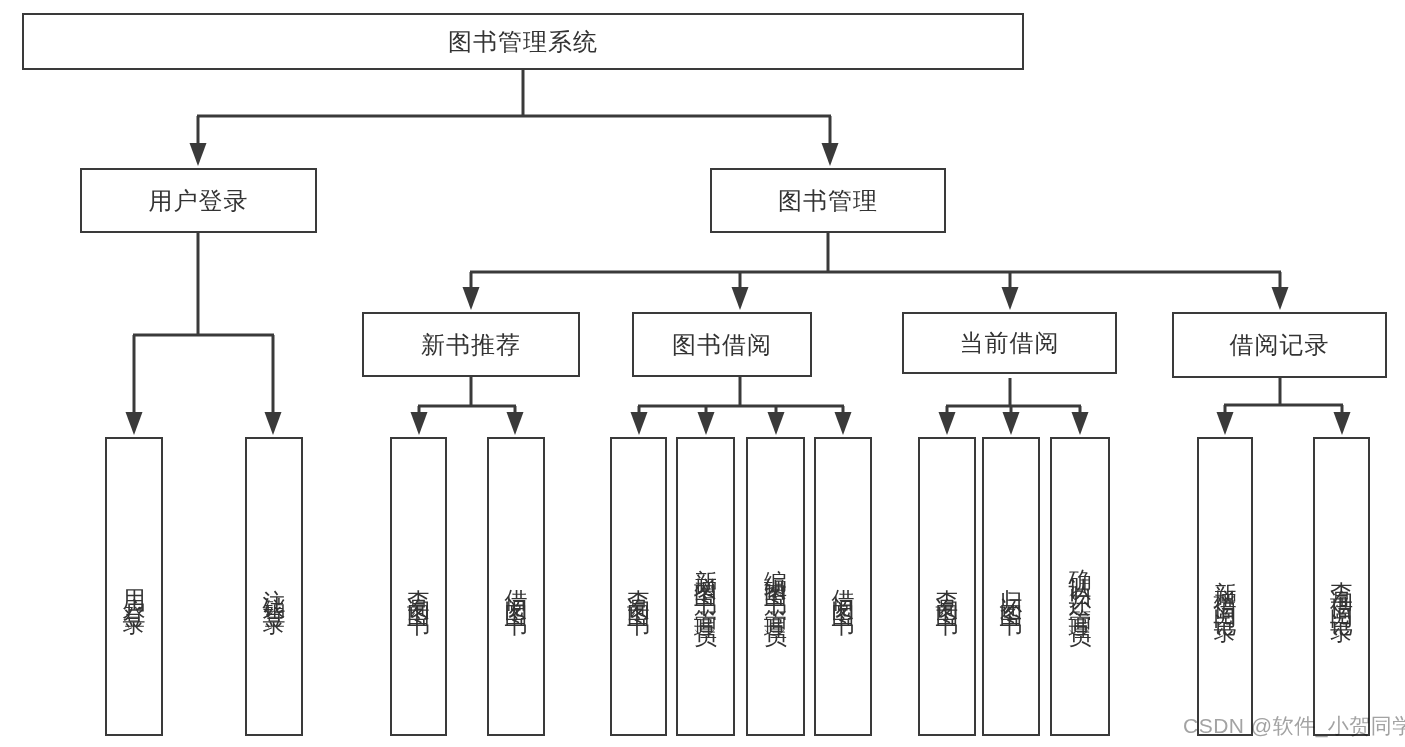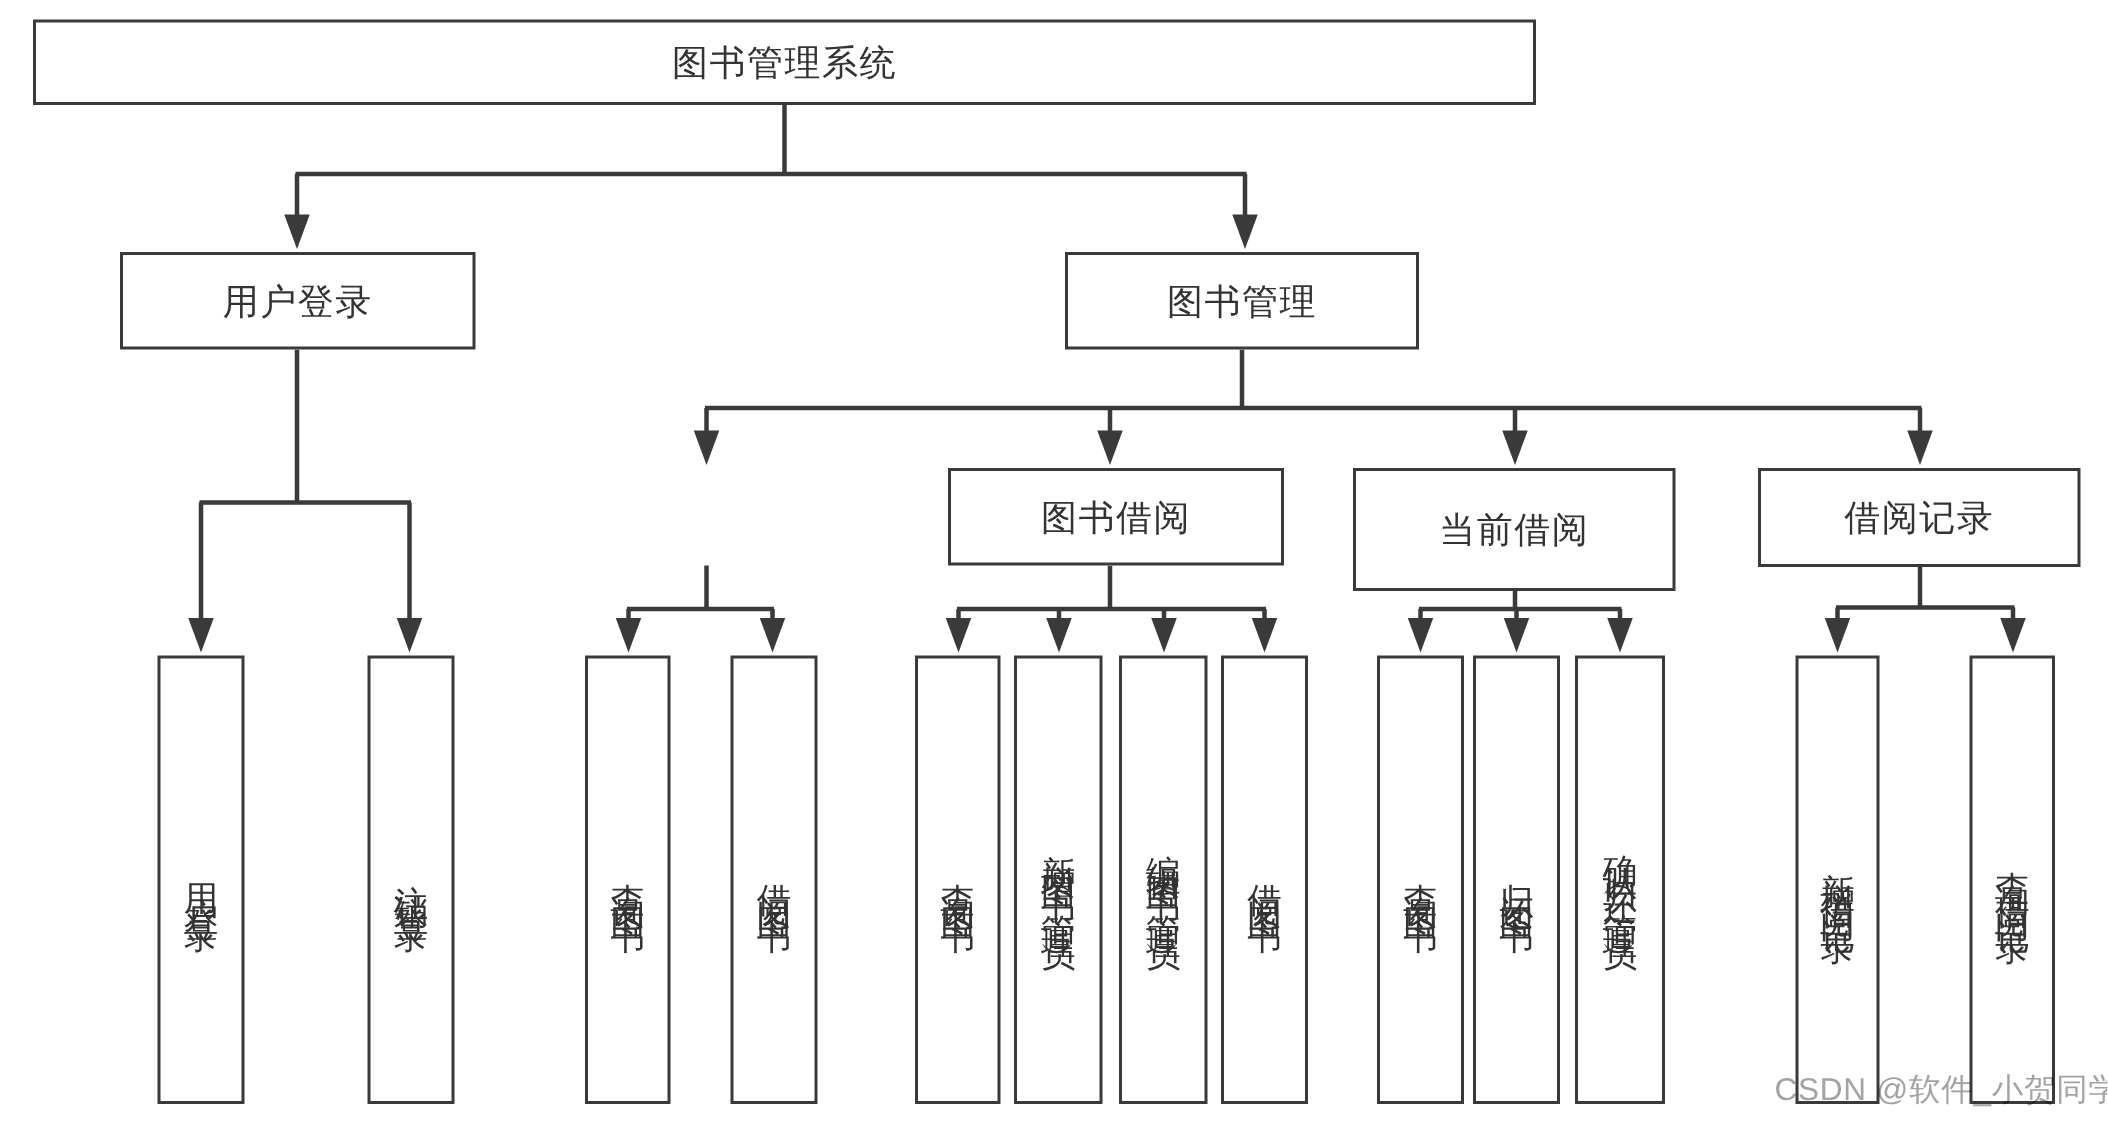--- a/index.html
+++ b/index.html
@@ -31,22 +31,22 @@
     white-space: nowrap;
     line-height: 1;
   }
   
   #n-root        { left: 22px;  top: 13px;  width: 1002px; height: 57px; }
   
   #n-user-login  { left: 80px;  top: 168px; width: 237px; height: 65px; }
   #n-book-mgmt   { left: 710px; top: 168px; width: 236px; height: 65px; }
   
   #n-new-rec     { left: 362px;  top: 312px; width: 218px; height: 65px; }
-  #n-book-borrow { left: 632px;  top: 312px; width: 224px; height: 65px; }
-  #n-current     { left: 902px;  top: 312px; width: 215px; height: 82px; }
+  #n-book-borrow { left: 632px;  top: 312px; width: 180px; height: 65px; }
+  #n-current     { left: 902px;  top: 312px; width: 215px; height: 62px; }
   #n-records     { left: 1172px; top: 312px; width: 215px; height: 66px; }
   
   .leaf { top: 437px; height: 299px; }
   #n-l-login     { left: 105px;  width: 58px; }
   #n-l-logout    { left: 245px;  width: 58px; }
   #n-l-query1    { left: 390px;  width: 57px; }
   #n-l-borrow1   { left: 487px;  width: 58px; }
   #n-l-query2    { left: 610px;  width: 57px; }
   #n-l-addbook   { left: 676px;  width: 59px; }
   #n-l-editbook  { left: 746px;  width: 59px; }
@@ -154,20 +154,23 @@
     <span>图书管理系统</span>
   </div>
 
   <div class="box h" id="n-user-login">
     <span>用户登录</span>
   </div>
   <div class="box h" id="n-book-mgmt">
     <span>图书管理</span>
   </div>
 
+  <div class="box h" id="n-new-rec">
+    <span>新书推荐</span>
+  </div>
   <div class="box h" id="n-book-borrow">
     <span>图书借阅</span>
   </div>
   <div class="box h" id="n-current">
     <span>当前借阅</span>
   </div>
   <div class="box h" id="n-records">
     <span>借阅记录</span>
   </div>
 

